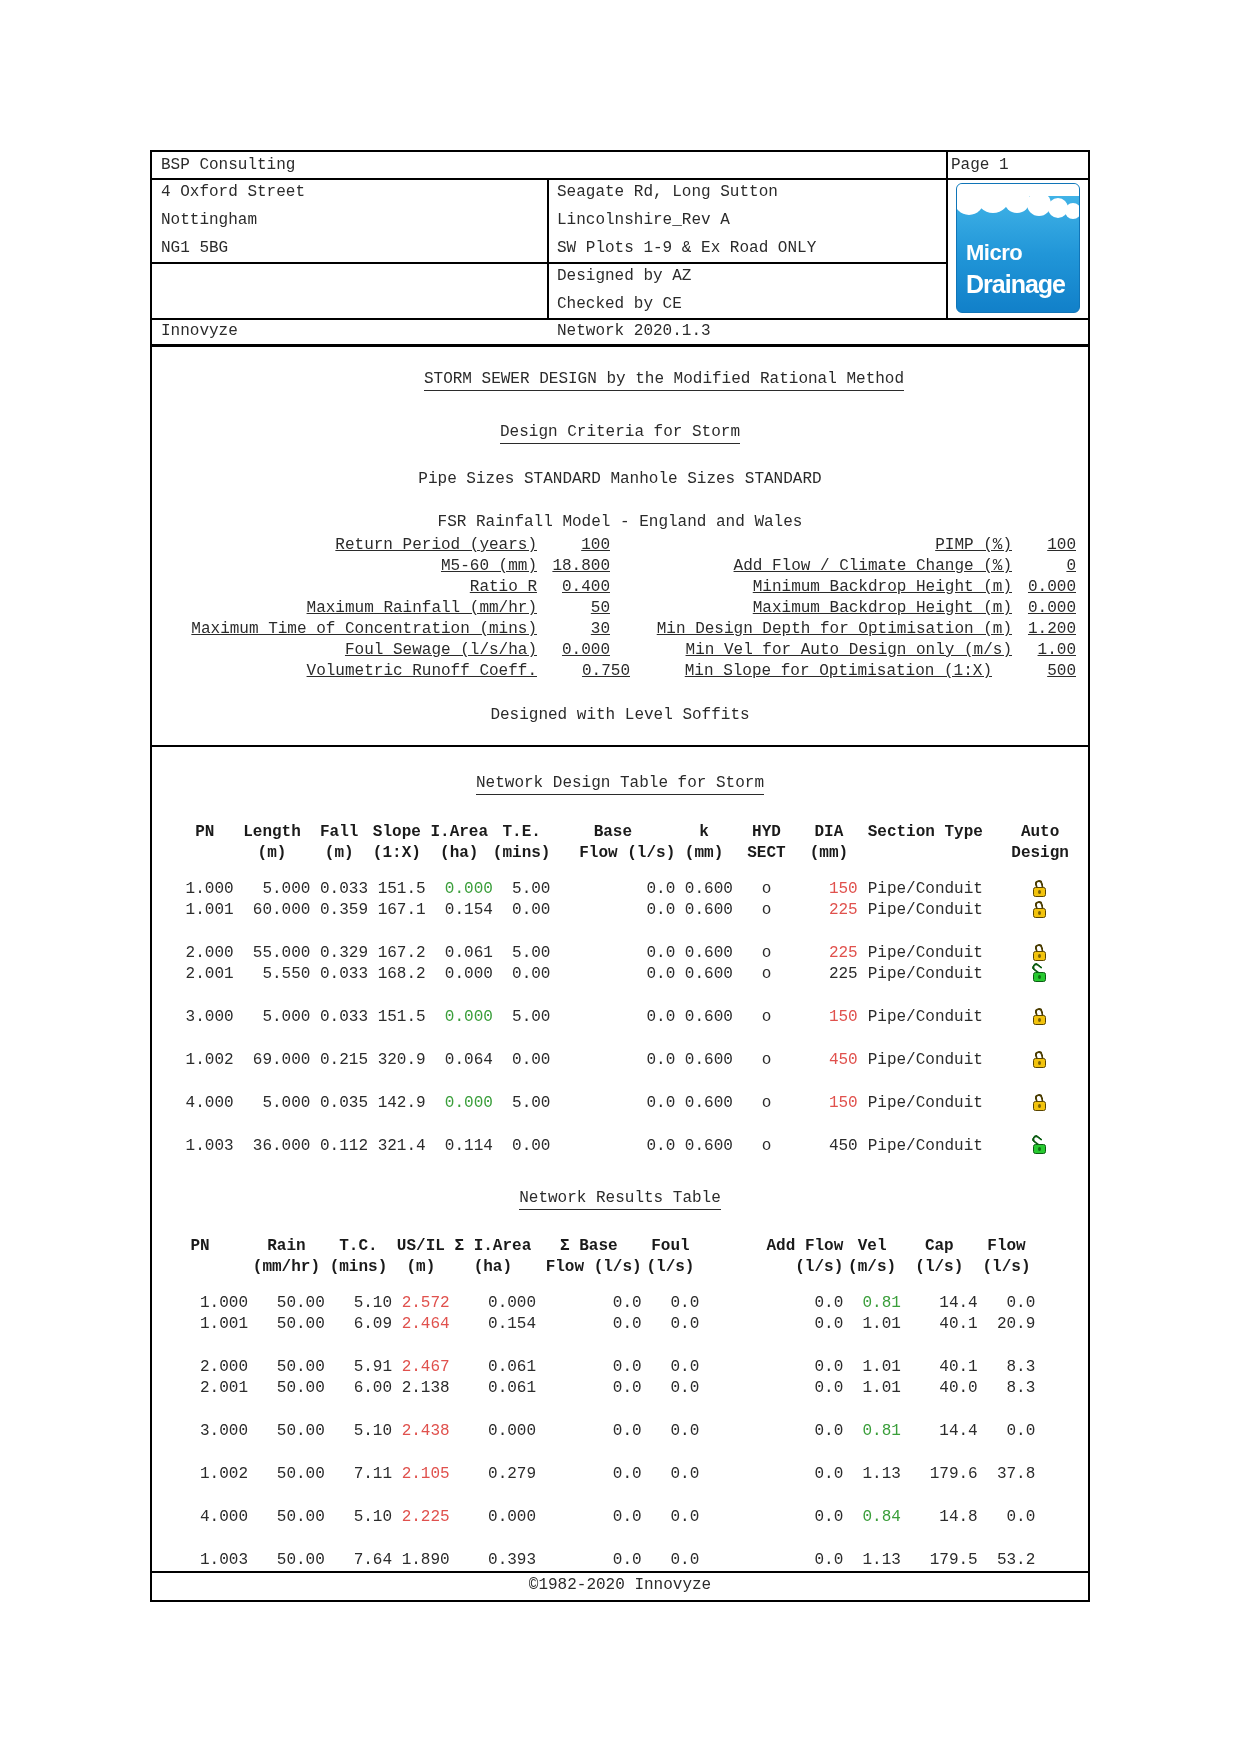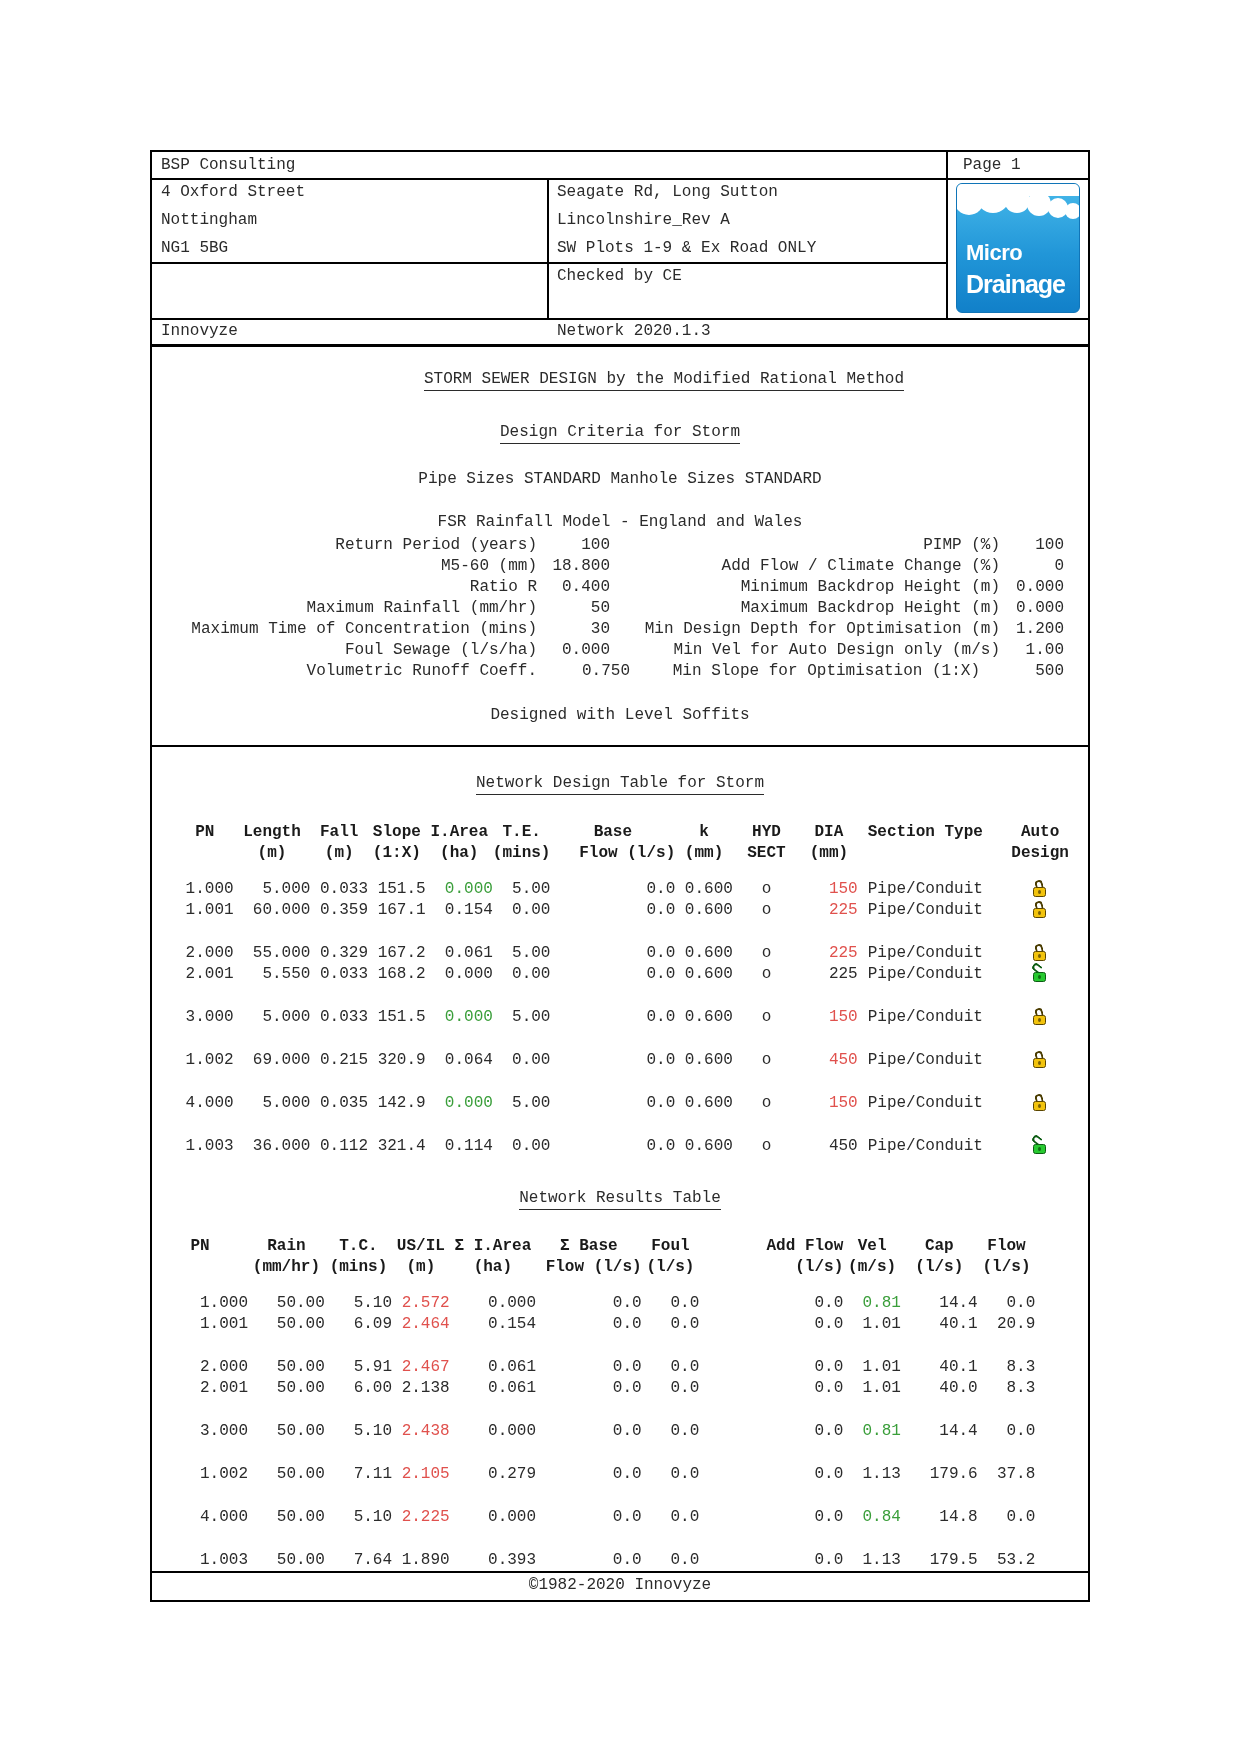--- a/index.html
+++ b/index.html
@@ -7,21 +7,21 @@
         font-family:"Liberation Mono","DejaVu Sans Mono",monospace;
         color:#2b2b2b;font-size:16px;}
   .doc{position:absolute;left:150px;top:150px;width:940px;}
 
   
   .header-table{position:absolute;left:0;top:0;width:940px;height:196px;
                 border:2px solid #000;box-sizing:border-box;}
   .ht-line{position:absolute;background:#000;}
   .cellpad{padding-left:9px;}
   .ht-row1{position:absolute;left:0;top:0;width:795px;height:22px;line-height:26px;}
-  .ht-page{position:absolute;left:795px;top:0;width:141px;height:26px;line-height:26px;padding-left:16px;box-sizing:border-box;}
+  .ht-page{position:absolute;left:795px;top:0;width:141px;height:26px;line-height:26px;padding-left:4px;box-sizing:border-box;}
   .ht-addr{position:absolute;left:0;top:26px;width:396px;}
   .ht-proj{position:absolute;left:396px;top:26px;width:399px;}
   .ht-addr div,.ht-proj div{height:28px;line-height:28px;}
   .ht-date{position:absolute;left:0;top:110px;width:396px;}
   .ht-des {position:absolute;left:396px;top:110px;width:399px;}
   .ht-date div,.ht-des div{height:28px;line-height:28px;}
   .ht-bot{position:absolute;left:0;top:166px;width:936px;height:26px;line-height:26px;}
   .ht-ver{position:absolute;left:396px;top:0;}
 
   
@@ -33,21 +33,21 @@
   .logo-t1{position:absolute;left:9px;top:56px;color:#fff;
            font-family:"Liberation Sans",sans-serif;font-weight:bold;font-size:22px;letter-spacing:-0.5px;}
   .logo-t2{position:absolute;left:9px;top:86px;color:#fff;
            font-family:"Liberation Sans",sans-serif;font-weight:bold;font-size:25px;letter-spacing:-1px;}
 
   
   .box1{position:absolute;left:0;top:195px;width:940px;height:402px;
         border:2px solid #000;box-sizing:border-box;}
   .cline{position:absolute;left:0;width:100%;height:21px;line-height:21px;text-align:center;}
   .uline{border-bottom:1.6px solid #2b2b2b;padding-bottom:2px;}
-  .prow{position:absolute;left:0;width:100%;height:21px;line-height:21px;display:flex;box-sizing:border-box;padding-right:24px;}
+  .prow{position:absolute;left:0;width:100%;height:21px;line-height:21px;display:flex;box-sizing:border-box;padding-right:12px;text-decoration:underline;}
   .prow .ll{width:385px;text-align:right;white-space:pre;}
   .prow .lv{width:73px;text-align:right;}
   .prow .rl{flex:1;text-align:right;white-space:pre;}
   .prow .rv{width:64px;text-align:right;}
 
   
   .box2{position:absolute;left:0;top:595px;width:940px;height:857px;
         border:2px solid #000;box-sizing:border-box;}
   .b2line{position:absolute;left:0;width:100%;height:21px;line-height:21px;text-align:center;}
 
@@ -107,20 +107,21 @@
         <div class="cellpad">Nottingham</div>
         <div class="cellpad">NG1 5BG</div>
       </div>
       <div class="ht-proj">
         <div class="cellpad">Seagate Rd, Long Sutton</div>
         <div class="cellpad">Lincolnshire_Rev A</div>
         <div class="cellpad">SW Plots 1-9 &amp; Ex Road ONLY</div>
       </div>
 
       <div class="ht-des">
+        <div class="cellpad">Designed by AZ</div>
         <div class="cellpad">Checked by CE</div>
       </div>
 
       <div class="ht-bot">
         <span class="cellpad" style="position:absolute;left:0;">Innovyze</span>
         <span class="ht-ver cellpad">Network 2020.1.3</span>
       </div>
 
       <div class="ht-line" style="left:0;top:26px;width:936px;height:2px;"></div>
       <div class="ht-line" style="left:0;top:110px;width:795px;height:2px;"></div>

